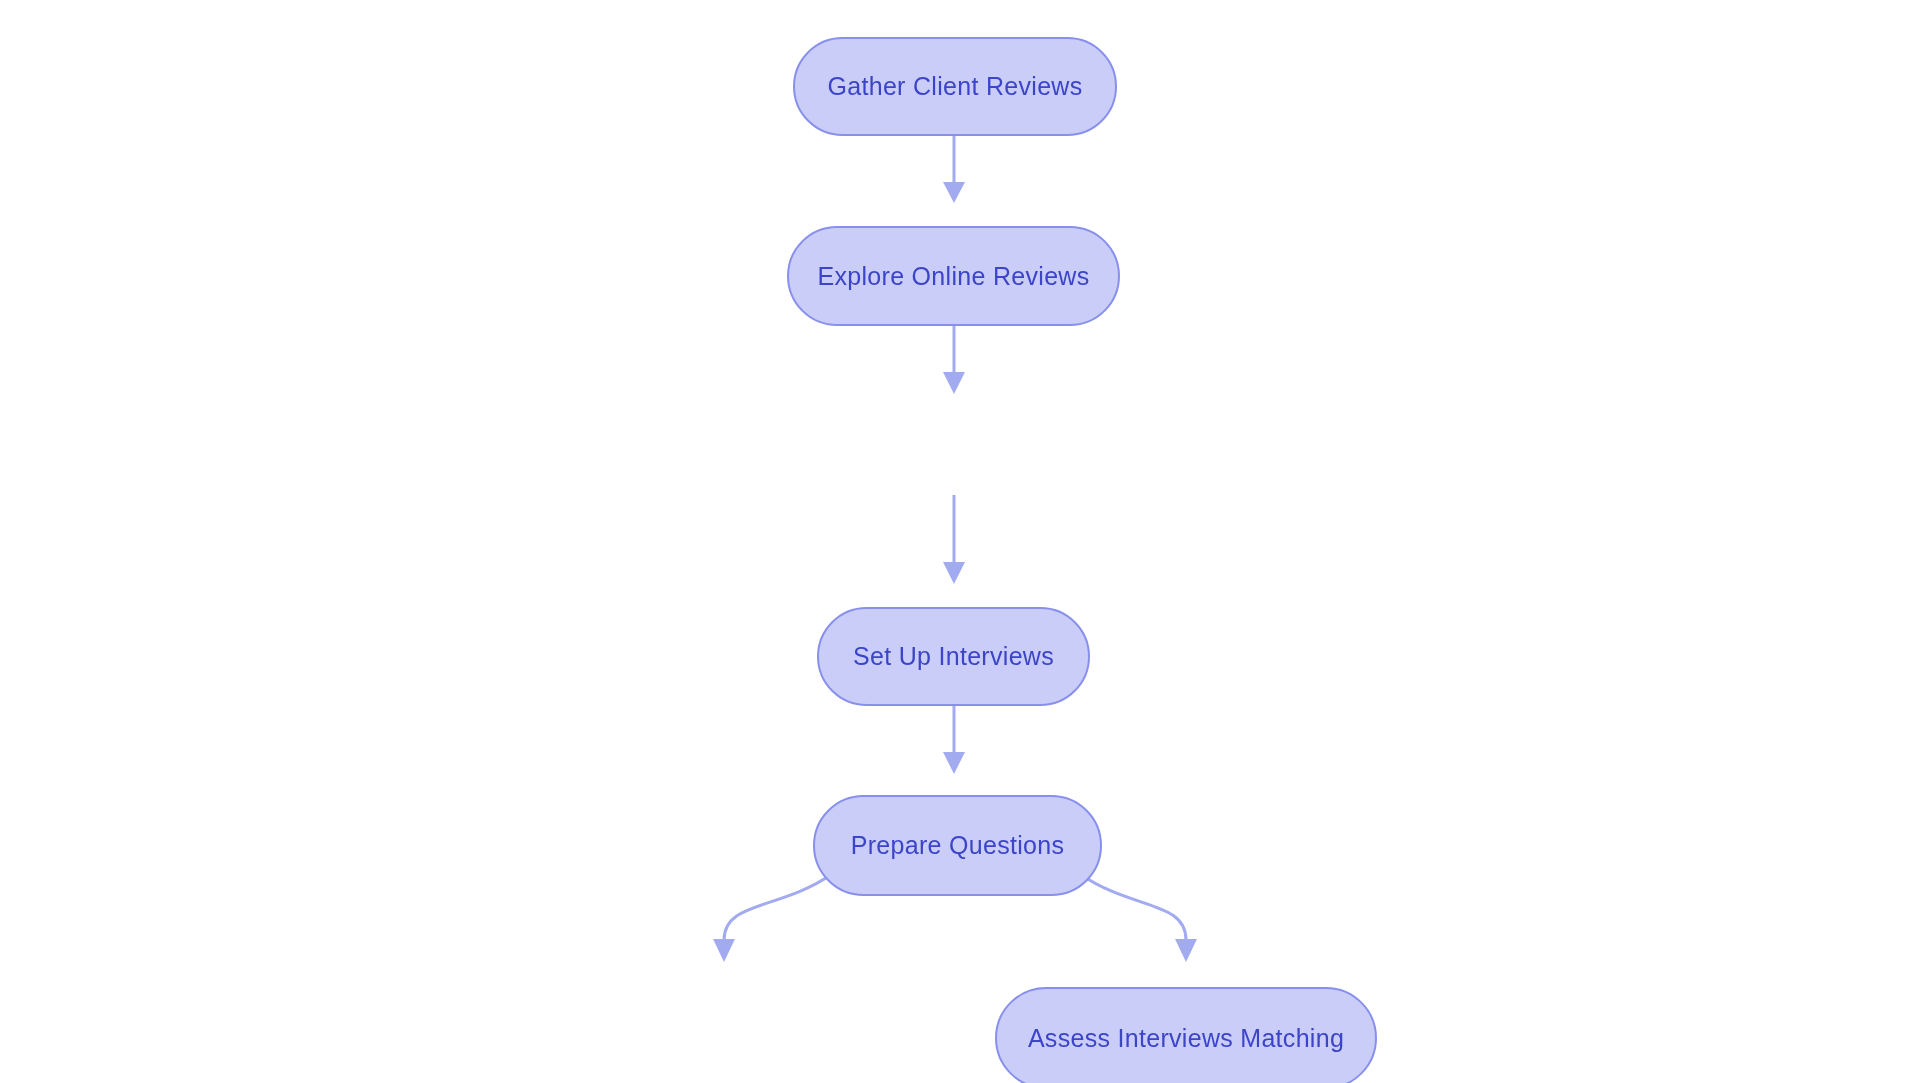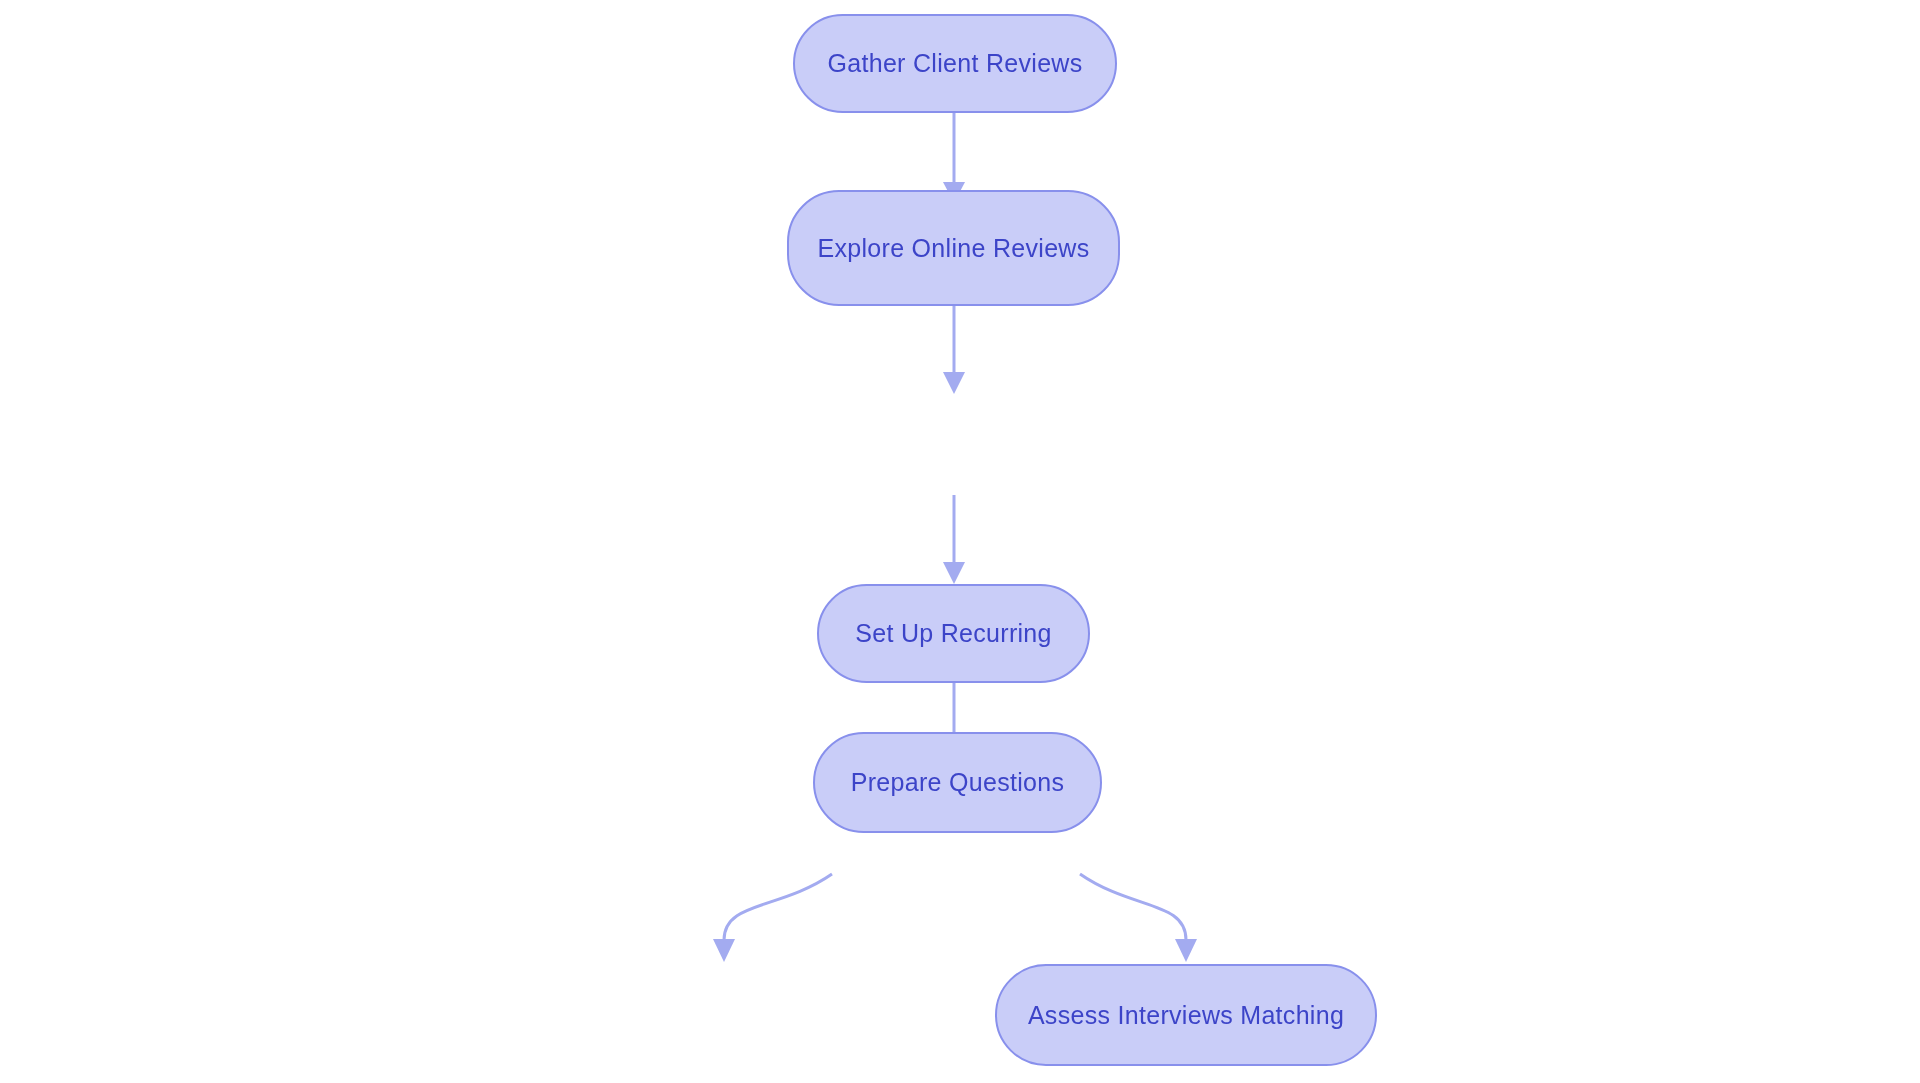--- a/index.html
+++ b/index.html
@@ -41,26 +41,27 @@
     align-items: center;
     justify-content: center;
     background: var(--node-fill);
     border: 2px solid var(--node-border);
     border-radius: 52px;
     color: var(--node-text);
     font-size: 25px;
     letter-spacing: 0.3px;
     white-space: nowrap;
     text-align: left;
+    margin-top: 23px;
   }
   .n1 { left: 793px; top: 14px;  width: 324px; height: 99px; }
-  .n2 { left: 787px; top: 190px; width: 333px; height: 116px; }
+  .n2 { left: 787px; top: 203px; width: 333px; height: 100px; }
   .n3 { left: 770px; top: 394px; width: 368px; height: 101px; }
   .n4 { left: 817px; top: 584px; width: 273px; height: 99px; }
-  .n5 { left: 813px; top: 732px; width: 289px; height: 101px; }
+  .n5 { left: 813px; top: 772px; width: 289px; height: 101px; }
   .n6 { left: 543px; top: 964px; width: 364px; height: 102px; }
   .n7 { left: 995px; top: 964px; width: 382px; height: 102px; }
 </style>
 </head>
 <body>
 
 <div class="canvas">
 
   <svg class="edges-layer" viewBox="0 0 1920 1083" xmlns="http://www.w3.org/2000/svg">
 
@@ -98,21 +99,21 @@
   <div class="node n1">
     <span>Gather Client Reviews</span>
   </div>
 
   <div class="node n2">
     <span>Explore Online Reviews</span>
   </div>
 
 
   <div class="node n4">
-    <span>Set Up Recurring</span>
+    <span>Set Up Interviews</span>
   </div>
 
   <div class="node n5">
     <span>Prepare Questions</span>
   </div>
 
 
   <div class="node n7">
     <span>Assess Interviews Matching</span>
   </div>

